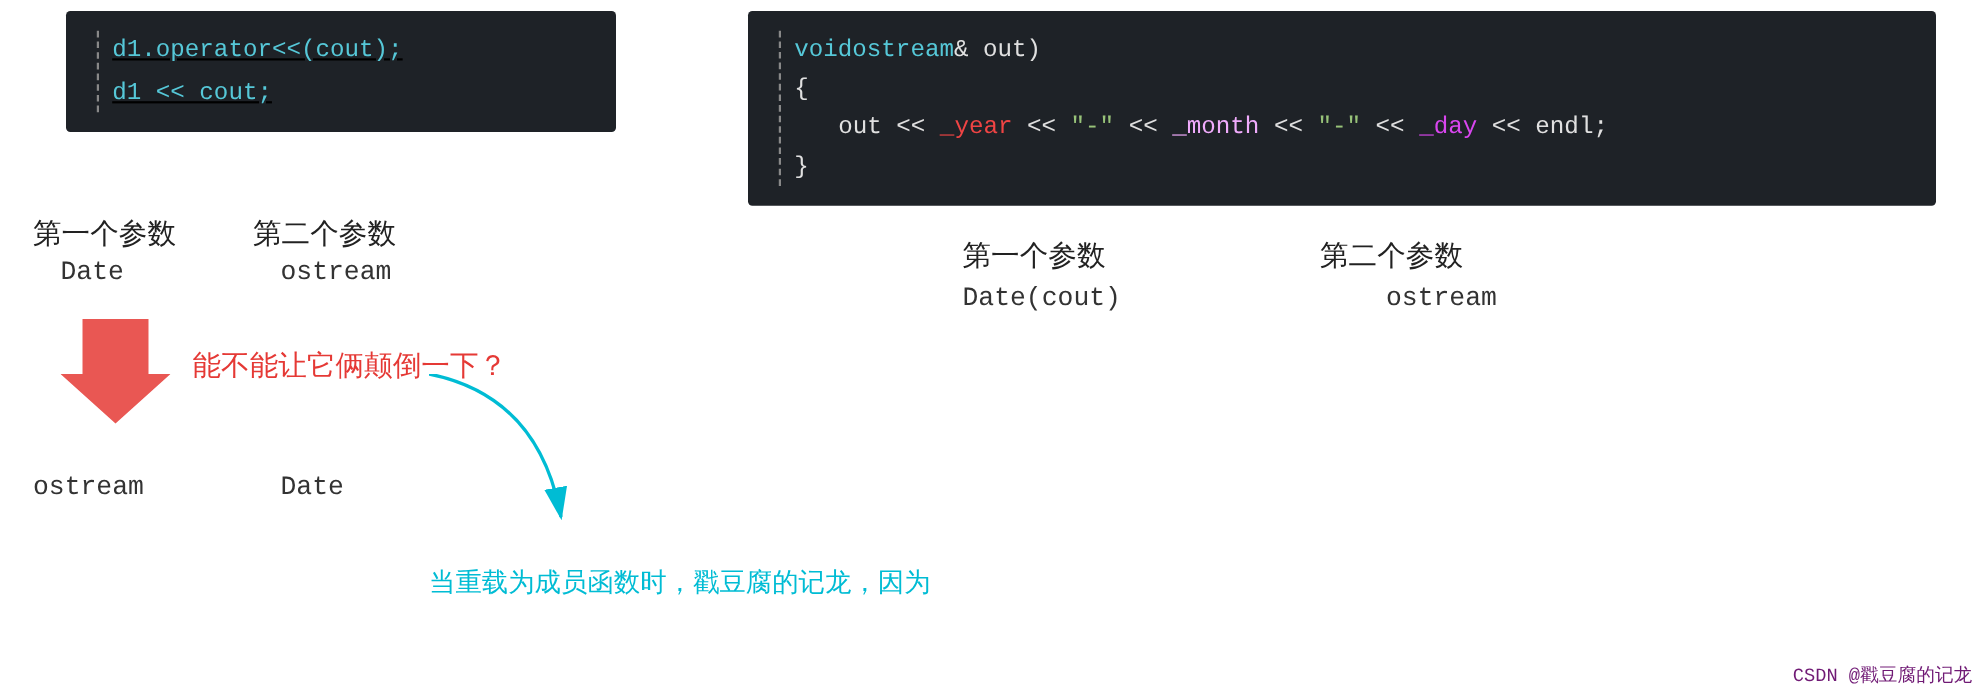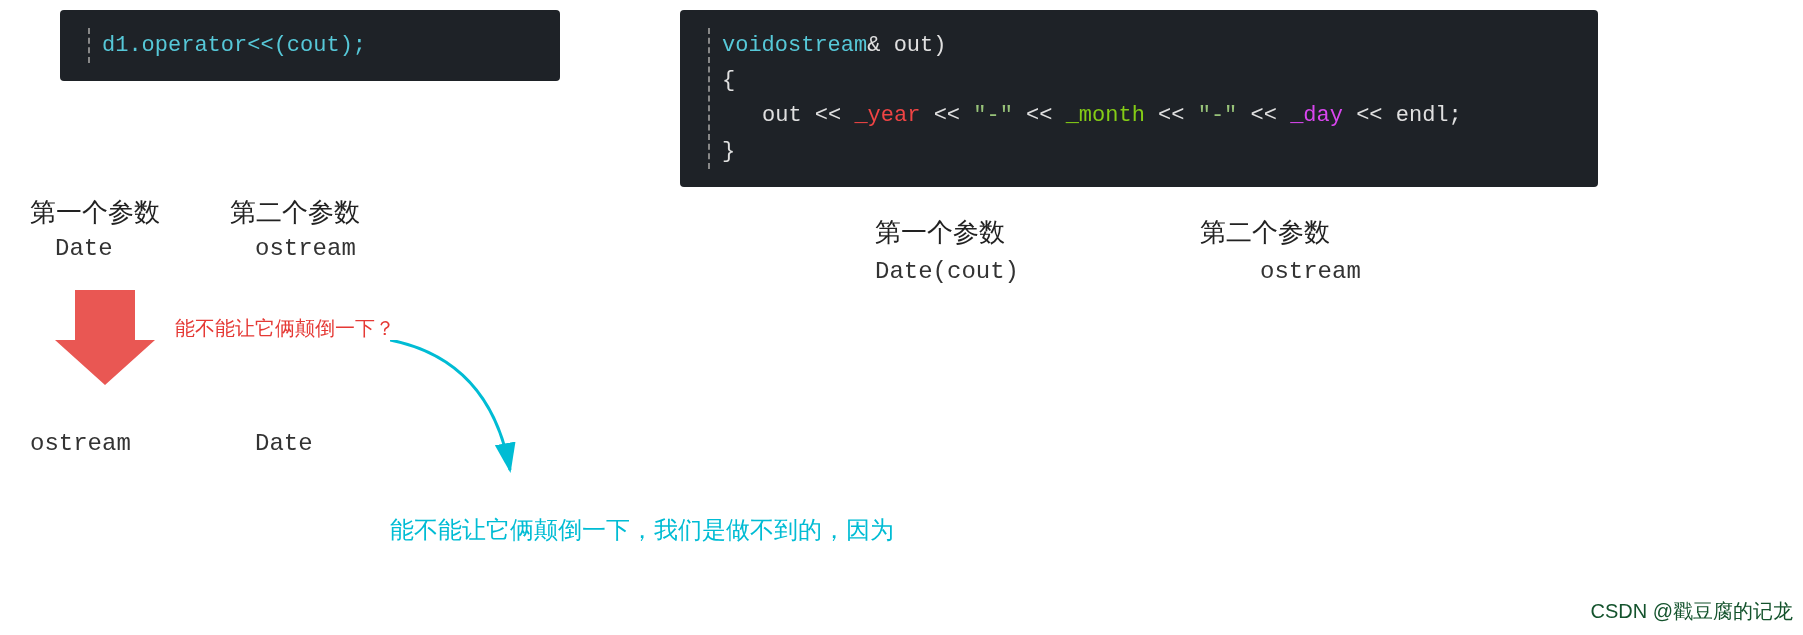--- a/index.html
+++ b/index.html
@@ -38,27 +38,28 @@
     
     .c-cyan { color: #56c8d8; }
     .c-white { color: #e0e0e0; }
     .c-void { color: #56c8d8; }
 
     
     .code-left {
       top: 10px;
       left: 60px;
       width: 500px;
+      text-decoration: underline;
     }
 
     
     .code-right {
       top: 10px;
       left: 680px;
-      width: 918px;
+      width: 1080px;
     }
 
     
     .label {
       position: absolute;
       font-size: 26px;
       color: #222;
       font-family: 'SimSun', serif;
     }
 
@@ -69,67 +70,70 @@
     }
 
     
     svg.arrow {
       position: absolute;
     }
 
     
     .text-red {
       color: #e53935;
-      font-size: 20px;
+      font-size: 26px;
       font-family: 'SimSun', serif;
     }
 
     .text-cyan {
       color: #00bcd4;
       font-size: 24px;
       font-family: 'SimSun', serif;
     }
 
     .watermark {
       position: absolute;
       bottom: 10px;
       right: 10px;
-      font-size: 20px;
-      color: #14532d;
-      font-family: Liberation Sans, sans-serif;
+      font-size: 17px;
+      color: #701a75;
+      font-family: Liberation Mono, monospace;
     }
   </style>
 </head>
 <body>
 
 <div class="code-block code-left">
   <div class="dashed-border">
     <div class="line">
       <span class="c-cyan">d1.operator&lt;&lt;(cout);</span>
+    </div>
+    <div class="line" style="margin-top:4px">
+      <span class="c-cyan">d1 &lt;&lt; cout;</span>
     </div>
   </div>
 </div>
 
 <div class="code-block code-right">
   <div class="dashed-border">
     <div class="line">
       <span class="c-void">void</span>
       <span class="c-cyan">ostream</span>
       <span class="c-white">&amp;&nbsp;out)</span>
     </div>
     <div class="line">
       <span class="c-white">{</span>
     </div>
     <div class="line" style="padding-left:40px">
       <span class="c-white">out &lt;&lt;&nbsp;</span>
       <span style="color:#ef4444">_year</span>
       <span class="c-white">&nbsp;&lt;&lt;&nbsp;</span>
       <span style="color:#98c379">"-"</span>
       <span class="c-white">&nbsp;&lt;&lt;&nbsp;</span>
-      <span style="color:#84cc16">_month</span>
+      <span style="color:#f0abfc">_month</span>
       <span class="c-white">&nbsp;&lt;&lt;&nbsp;</span>
       <span style="color:#98c379">"-"</span>
       <span class="c-white">&nbsp;&lt;&lt;&nbsp;</span>
       <span style="color:#d946ef">_day</span>
       <span class="c-white">&nbsp;&lt;&lt;&nbsp;endl;</span>
     </div>
     <div class="line">
       <span class="c-white">}</span>
     </div>
   </div>
@@ -162,21 +166,21 @@
 <svg class="arrow" style="top:340px; left:390px;" width="280" height="180">
   <defs>
     <marker id="arrowhead-blue" markerWidth="10" markerHeight="7" refX="9" refY="3.5" orient="auto">
       <polygon points="0 0, 10 3.5, 0 7" fill="#00bcd4"></polygon>
     </marker>
   </defs>
   <path d="M 0,0 Q 100,20 120,130" stroke="#00bcd4" stroke-width="3" fill="none" marker-end="url(#arrowhead-blue)"></path>
 </svg>
 
 <div class="text-cyan" style="position:absolute; top:510px; left:390px; line-height:1.7;">
-  <div>能不能让它俩颠倒一下，我们是做不到的，因为</div>
+  <div>当重载为成员函数时，戳豆腐的记龙，因为</div>
 </div>
 
 <div class="label" style="top:215px; left:875px;">第一个参数</div>
 
 <div class="label label-mono" style="top:258px; left:875px;">Date(cout)</div>
 
 <div class="label" style="top:215px; left:1200px;">第二个参数</div>
 
 <div class="label label-mono" style="top:258px; left:1260px;">ostream</div>
 

